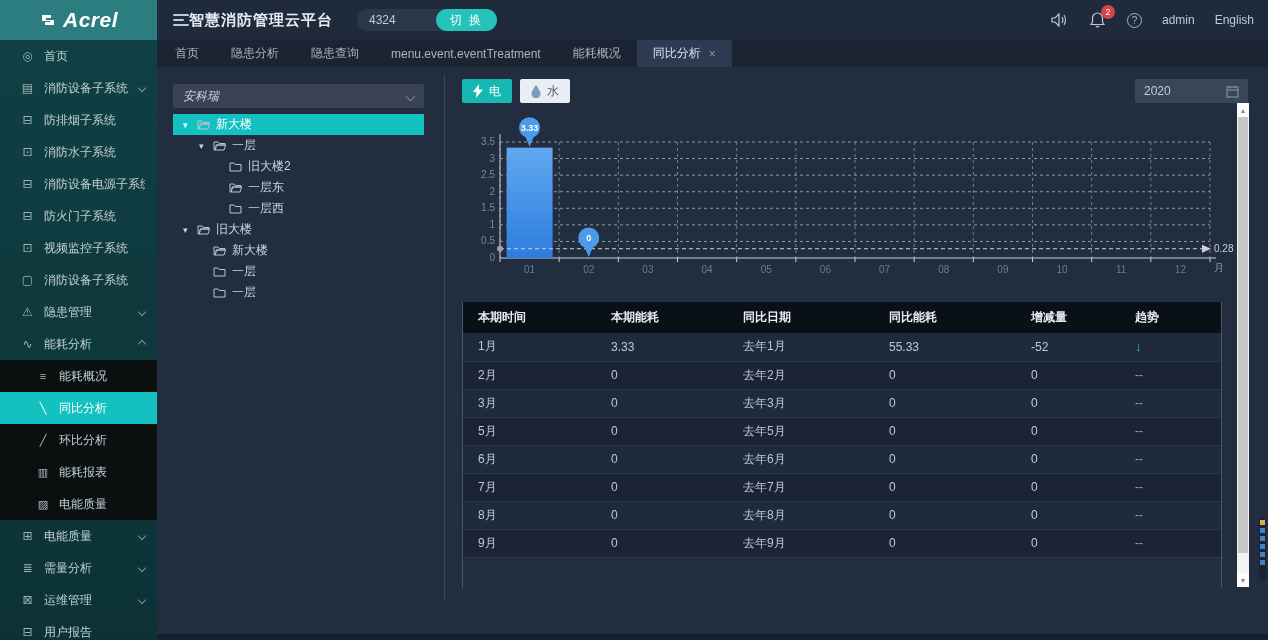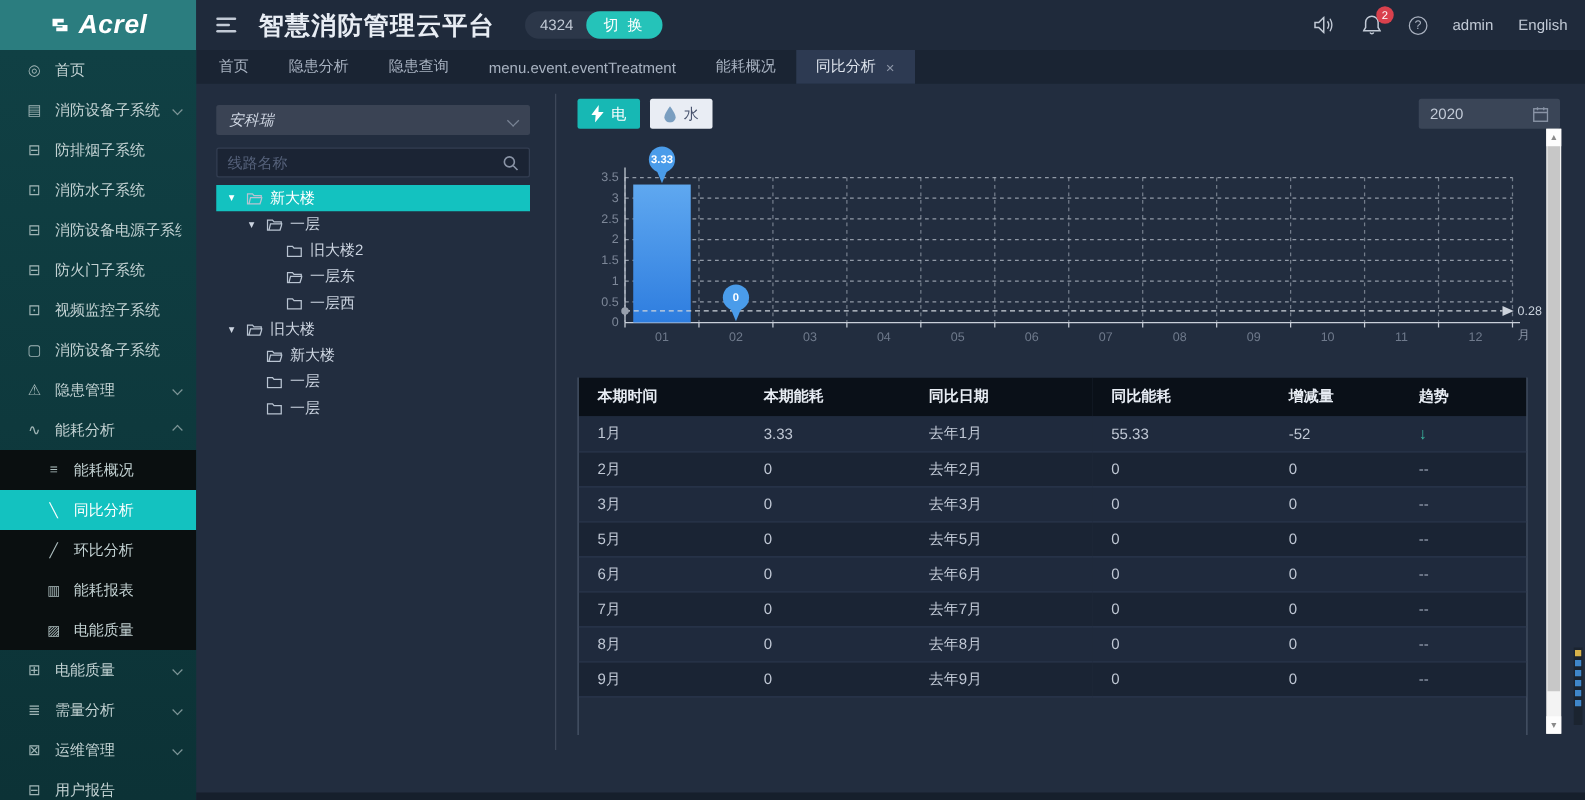--- a/index.html
+++ b/index.html
@@ -9,23 +9,23 @@
 
   
   #logo { position:absolute; left:0; top:0; width:157px; height:40px; background:#2b7d7f;
           display:flex; align-items:center; justify-content:center; gap:6px; }
   #logo .brand { color:#fff; font-size:21px; font-weight:bold; font-style:italic; letter-spacing:.5px; }
   #header { position:absolute; left:157px; top:0; right:0; height:40px; background:#1f2a3b;
             display:flex; align-items:center; }
   .hamburger { width:16px; height:12px; margin-left:16px; display:flex; flex-direction:column; justify-content:space-between; cursor:pointer; }
   .hamburger i { display:block; height:2px; background:#c2cad6; border-radius:1px; }
   .hamburger i:nth-child(2){ width:70%; }
-  #header .title { color:#e8edf4; font-size:20px; font-weight:bold; margin-left:18px; letter-spacing:1px; }
+  #header .title { color:#e8edf4; font-size:15px; font-weight:bold; letter-spacing:1px; }
   .badge-group { margin-left:24px; height:22px; background:#2c3749; border-radius:11px;
-                 display:flex; align-items:center; padding-left:12px; cursor:default; }
+                 display:flex; align-items:center; padding-left:12px; cursor:default;gap:30px; }
   .badge-group .count { color:#c2cad6; font-size:12px; margin-right:10px; }
   .switch-btn { height:22px; padding:0 14px; background:#25c3b9; color:#fff; font-size:12px;
                 border:none; border-radius:11px; cursor:pointer; letter-spacing:2px; }
   .hdr-right { margin-left:auto; display:flex; align-items:center; gap:20px; padding-right:14px; }
   .hdr-ic { position:relative; width:18px; height:18px; display:flex; align-items:center; justify-content:center; cursor:pointer; }
   .red-badge { position:absolute; top:-6px; right:-8px; min-width:14px; height:14px; border-radius:7px;
                background:#d9414d; color:#fff; font-size:9px; display:flex; align-items:center; justify-content:center; padding:0 3px; }
   .help-circ { width:15px; height:15px; border:1px solid #aab2c0; border-radius:50%; color:#aab2c0;
                font-size:10px; display:flex; align-items:center; justify-content:center; cursor:pointer; }
   .hdr-txt { color:#c2cad6; font-size:12px; cursor:pointer; }
@@ -254,27 +254,20 @@
       <div class="side-item">
         <span class="mi">⊟</span>
         <span class="lbl">用户报告</span>
       </div>
     </div>
 
   <div id="tree-panel">
     <div class="dropdown">
       <span>安科瑞</span>
       <span class="dchev"></span>
-    </div>
-    <div class="searchbox">
-      <input type="text" placeholder="线路名称" style="">
-      <svg width="13" height="13" viewBox="0 0 13 13">
-        <circle cx="5.5" cy="5.5" r="4" fill="none" stroke="#8a94a6" stroke-width="1.3"></circle>
-        <line x1="8.6" y1="8.6" x2="12" y2="12" stroke="#8a94a6" stroke-width="1.3"></line>
-      </svg>
     </div>
     <div id="tree">
         <div class="tree-row sel" style="padding-left: 10px;">
           <span class="caret">▾</span>
           <span class="folder">
             <svg width="13" height="11" viewBox="0 0 13 11">
               <path d="M1 2 h4 l1.2 1.5 H12 v1.5 H3.4 L2.2 10 H1 z M3.4 5 H12.6 L11 10 H2.2 z" fill="none" stroke="#b9c4d2" stroke-width="1"></path>
             </svg>
           </span>
           <span>新大楼</span>

